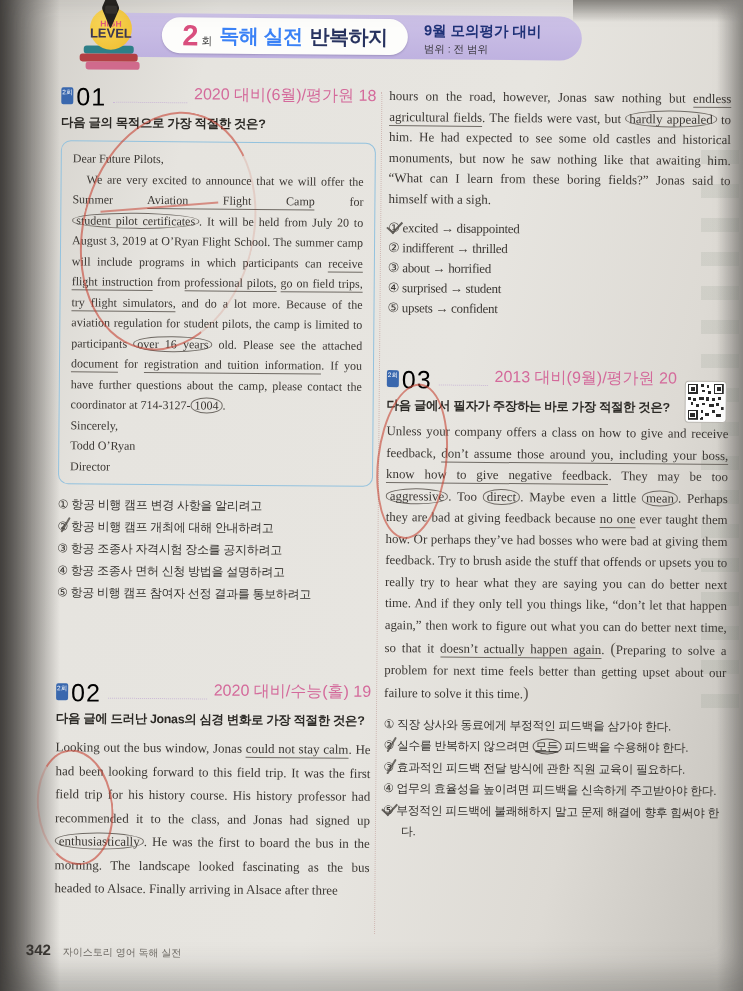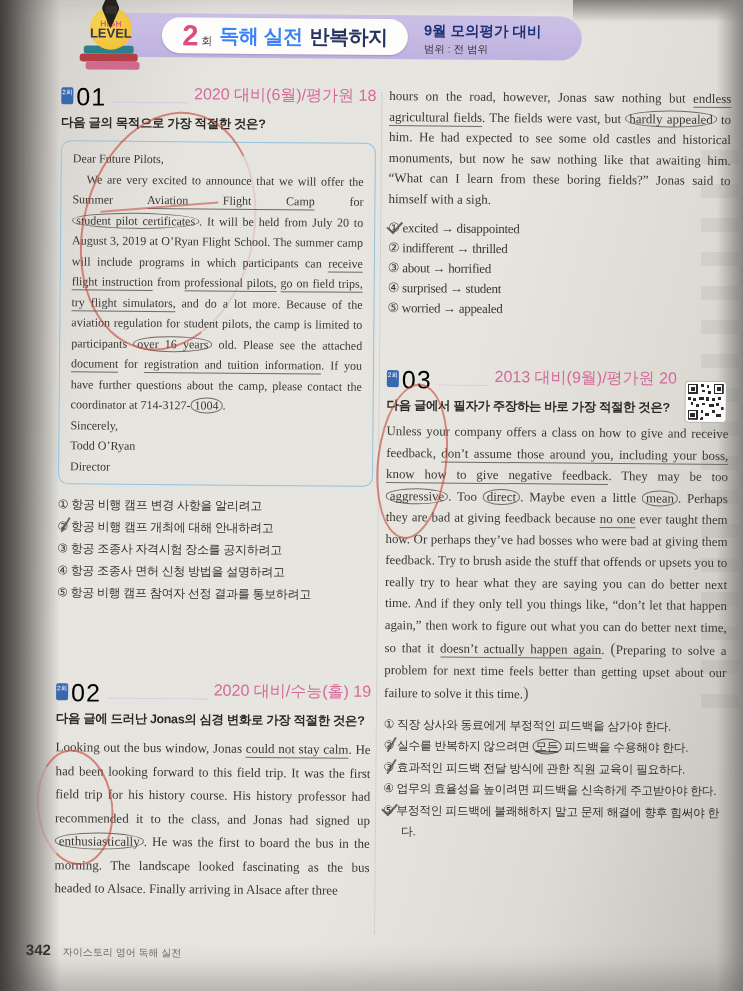--- a/index.html
+++ b/index.html
@@ -166,21 +166,21 @@
       <div class="passage" style="margin-top:8px;font-size:13px;line-height:23.5px;"><span>Looking out the bus window, Jonas </span><span class="seg-u">could not stay calm</span><span>. He had been looking forward to this field trip. It was the first field trip for his history course. His history professor had recommended it to the class, and Jonas had signed up </span><span class="seg-c">enthusiastically</span><span>. He was the first to board the bus in the morning. The landscape looked fascinating as the bus headed to Alsace. Finally arriving in Alsace after three</span></div>
     </div>
 
     <div class="qblock" style="left:386px;top:86px;width:342px;">
       <div class="passage" style="font-size:13px;line-height:20.5px;"><span>hours on the road, however, Jonas saw nothing but </span><span class="seg-u">endless agricultural fields</span><span>. The fields were vast, but </span><span class="seg-c">hardly appealed</span><span> to him. He had expected to see some old castles and historical monuments, but now he saw nothing like that awaiting him. “What can I learn from these boring fields?” Jonas said to himself with a sigh.</span></div>
       <div class="choices choices-en">
         <div class="choice"><span class="pen-check"></span><span class="cnum">①</span><span>excited → disappointed</span></div>
         <div class="choice"><span class="cnum">②</span><span>indifferent → thrilled</span></div>
         <div class="choice"><span class="cnum">③</span><span>about → horrified</span></div>
         <div class="choice"><span class="cnum">④</span><span>surprised → student</span></div>
-        <div class="choice"><span class="cnum">⑤</span><span>worried → appealed</span></div>
+        <div class="choice"><span class="cnum">⑤</span><span>upsets → confident</span></div>
       </div>
     </div>
 
     <div class="qblock" style="left:386px;top:366px;width:342px;">
       <div id="qr">
         <svg width="36" height="36" viewBox="0 0 25 25" shape-rendering="crispEdges">
           <rect x="0" y="0" width="25" height="25" fill="#ffffff"></rect>
           <g fill="#2b2b2b">
             <rect x="0" y="0" width="7" height="7"></rect>
               <rect x="18" y="0" width="7" height="7"></rect>

